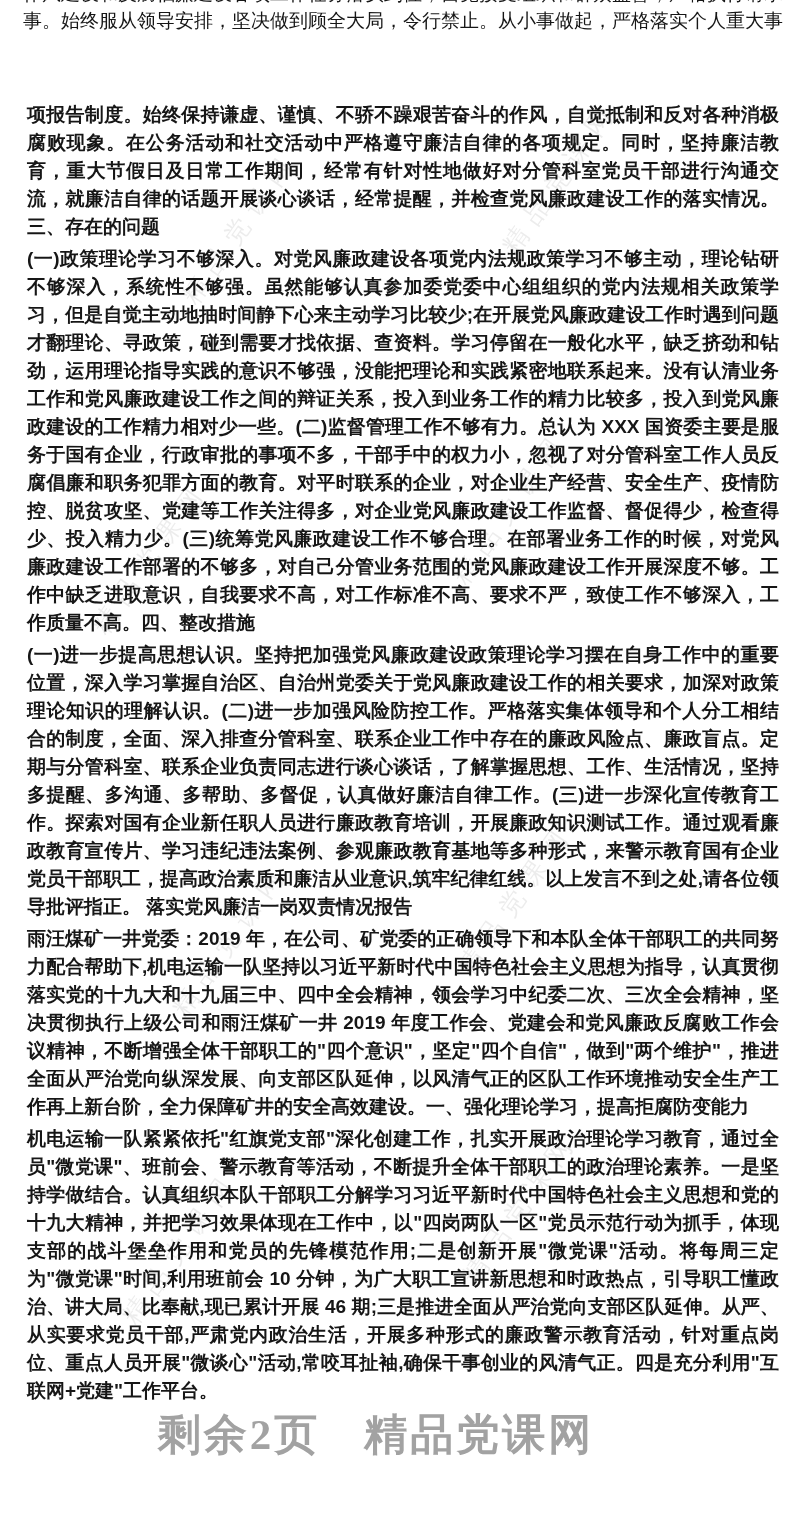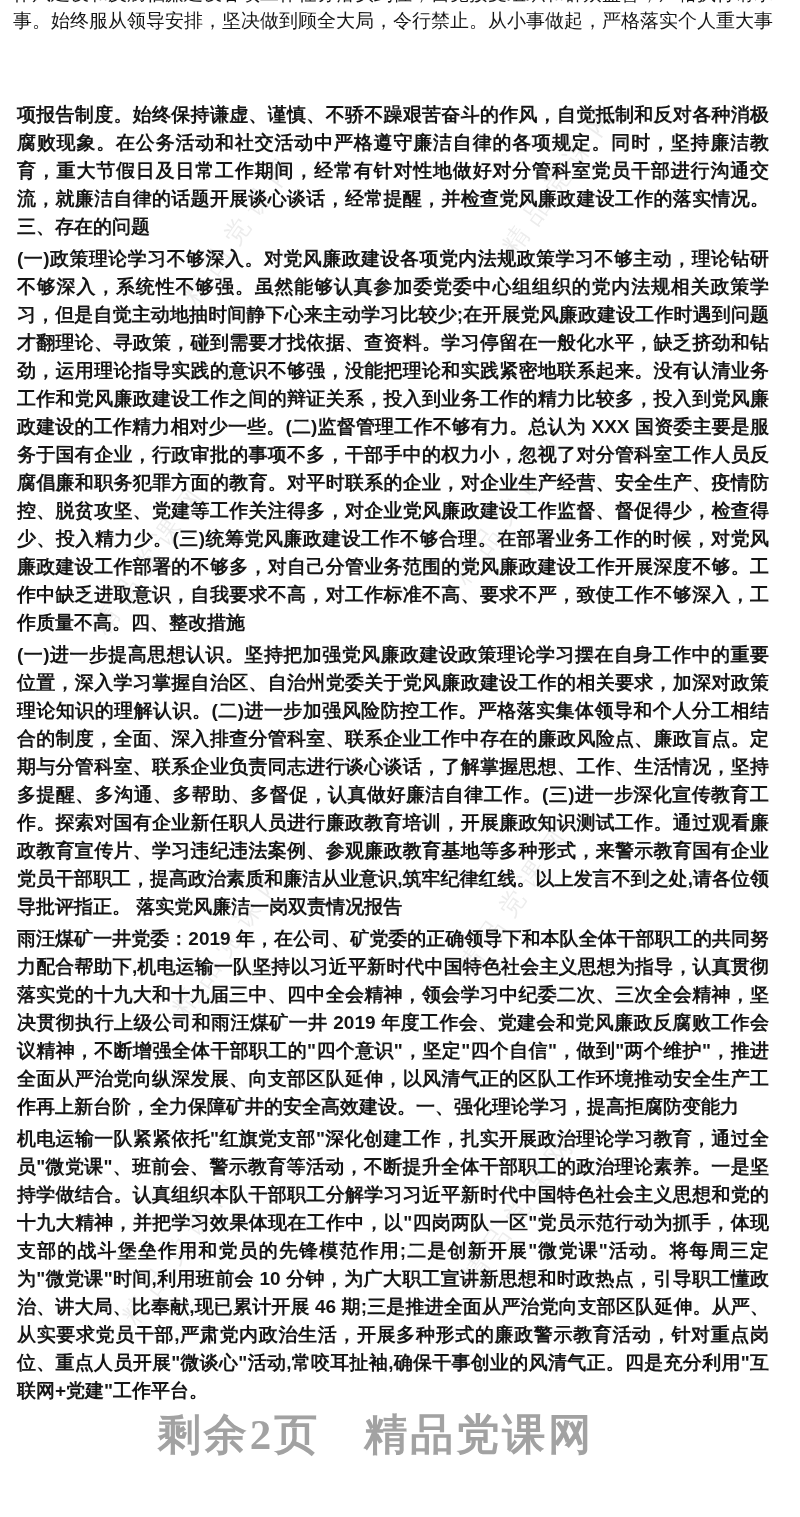--- a/index.html
+++ b/index.html
@@ -6,21 +6,21 @@
   .page {
     position:relative;
     width:800px; height:1517px;
     background:#ffffff;
     overflow:hidden;
     font-family:"Liberation Sans","DejaVu Sans",sans-serif;
     color:#161616;
   }
   .textflow {
     position:absolute;
-    left:13px; width:760px;
+    left:23px; width:760px;
     font-size:19px;
     line-height:28px;
     text-align:justify;
     text-justify:inter-ideograph;
     word-break:break-all;
   }
   .textflow p { margin:4px; padding:0;font-weight:bold; }
   .clipline  { top:-20px; }   
   .line-solo { top:7px; }
   .main-block{ top:97px; }

